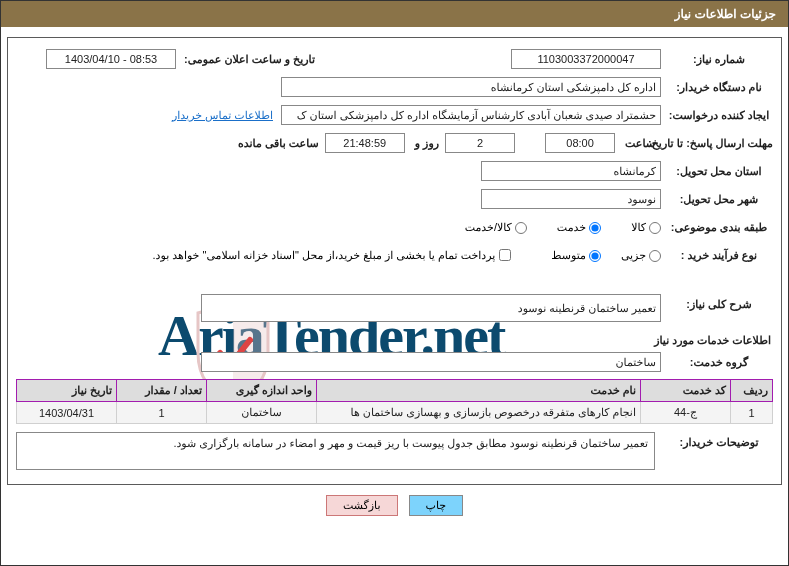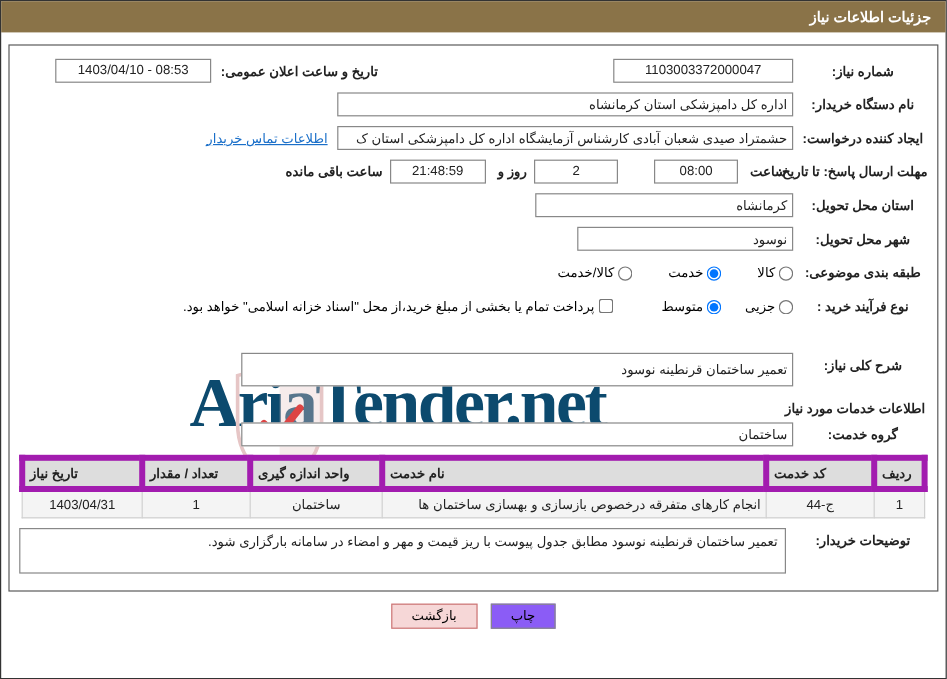--- a/index.html
+++ b/index.html
@@ -77,25 +77,25 @@
   color: #222;
   padding: 6px 2px 4px 2px;
 }
 .svc-table {
   width: 100%;
   border-collapse: collapse;
   margin-top: 4px;
 }
 .svc-table th {
   background: #ddd;
-  border: 5px solid #a21caf;
+  border: 1px solid #a21caf;
   padding: 4px;
   font-size: 11px;
   font-weight: bold;
-  text-align: left;
+  text-align: right;
   color: #222;
 }
 .svc-table td {
   background: #f4f4f4;
   border: 1px solid #d0d0d0;
   padding: 4px;
   font-size: 11px;
   text-align: center;
   color: #222;
 }
@@ -114,21 +114,21 @@
   margin-top: 8px;
   gap: 6px;
 }
 .btn-row {
   text-align: center;
   padding: 10px 0;
 }
 .btn {
   display: inline-block;
   border: 1px solid #888;
-  background: #8b5cf6;
+  background: #7dd3fc;
   padding: 3px 16px;
   font-size: 11px;
   cursor: pointer;
   margin: 0 4px;
   font-family: Tahoma;
 }
 .btn.back {
   background: #f6d7d7;
   border-color: #c77;
 }
@@ -209,21 +209,21 @@
         <span class="fld ltr" style="width:70px">08:00</span>
         <span style="width:30px"></span>
         <span class="fld ltr" style="width:70px">2</span>
         <span class="lbl" style="margin:0 6px">روز و</span>
         <span class="fld ltr" style="width:80px">21:48:59</span>
         <span class="lbl" style="margin-right:6px">ساعت باقی مانده</span>
       </div>
 
       <div class="row">
         <span class="lbl" style="width:112px">استان محل تحویل:</span>
-        <span class="fld" style="width:215px">کرمانشاه</span>
+        <span class="fld" style="width:180px">کرمانشاه</span>
       </div>
 
       <div class="row">
         <span class="lbl" style="width:112px">شهر محل تحویل:</span>
         <span class="fld" style="width:180px">نوسود</span>
       </div>
 
       <div class="row">
         <span class="lbl" style="width:112px">طبقه بندی موضوعی:</span>
         <span class="radio-item">

